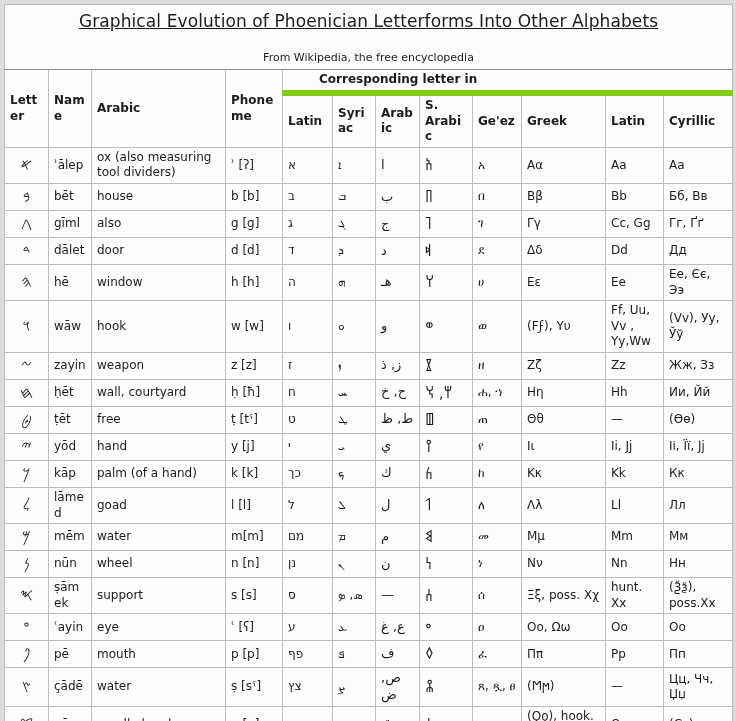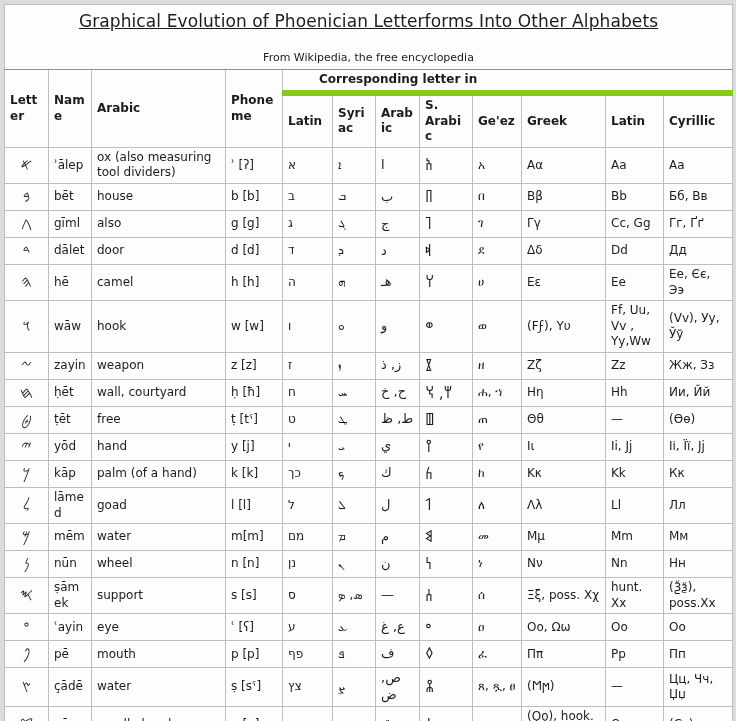--- a/index.html
+++ b/index.html
@@ -129,21 +129,21 @@
           <td class="col-arabic">د</td>
           <td class="col-s_arabic">𐩵</td>
           <td class="col-geez">ደ</td>
           <td class="col-greek">Δδ</td>
           <td class="col-latin">Dd</td>
           <td class="col-cyrillic">Дд</td>
         </tr>
         <tr class="data-row">
           <td class="col-letter">𐤄</td>
           <td class="col-name">hē</td>
-          <td class="col-meaning">camel</td>
+          <td class="col-meaning">window</td>
           <td class="col-phoneme">h [h]</td>
           <td class="col-hebrew">ה</td>
           <td class="col-syriac">ܗ</td>
           <td class="col-arabic">هـ</td>
           <td class="col-s_arabic">𐩠</td>
           <td class="col-geez">ሀ</td>
           <td class="col-greek">Εε</td>
           <td class="col-latin">Ee</td>
           <td class="col-cyrillic">Ее, Єє, Ээ</td>
         </tr>

